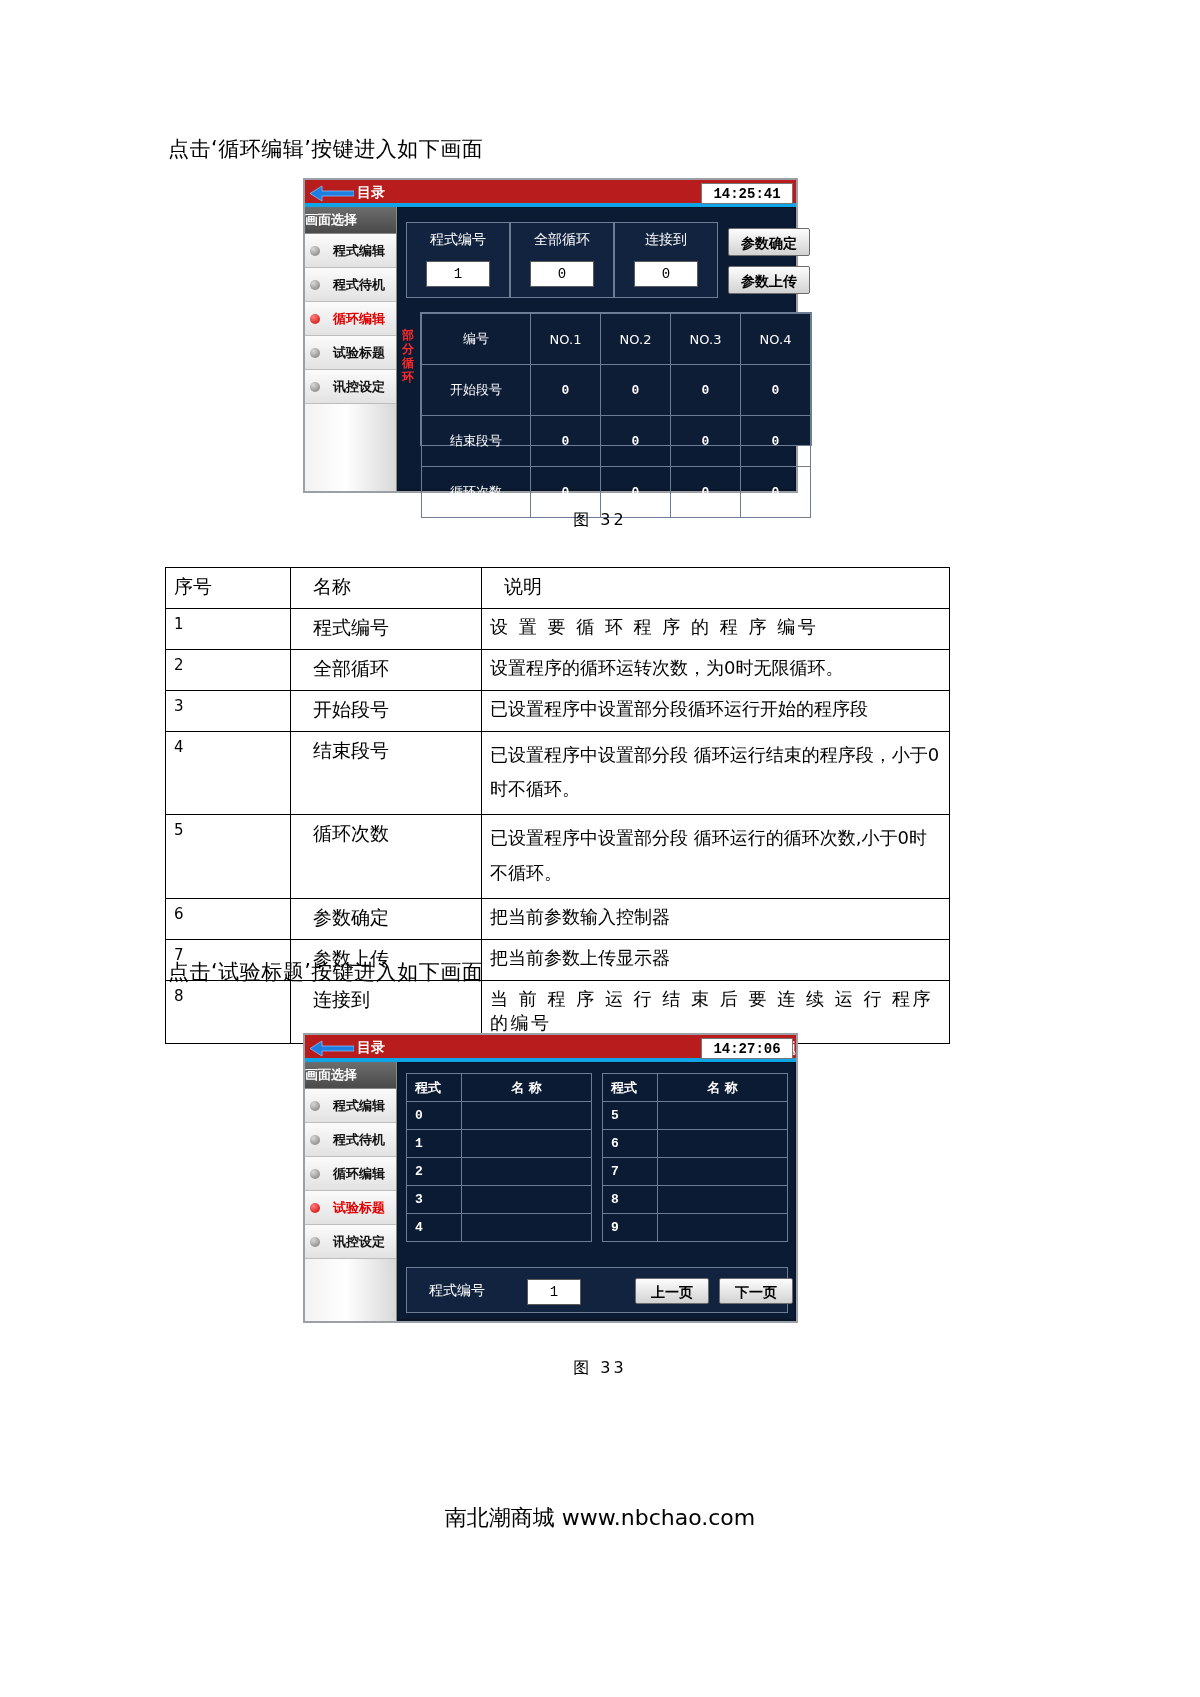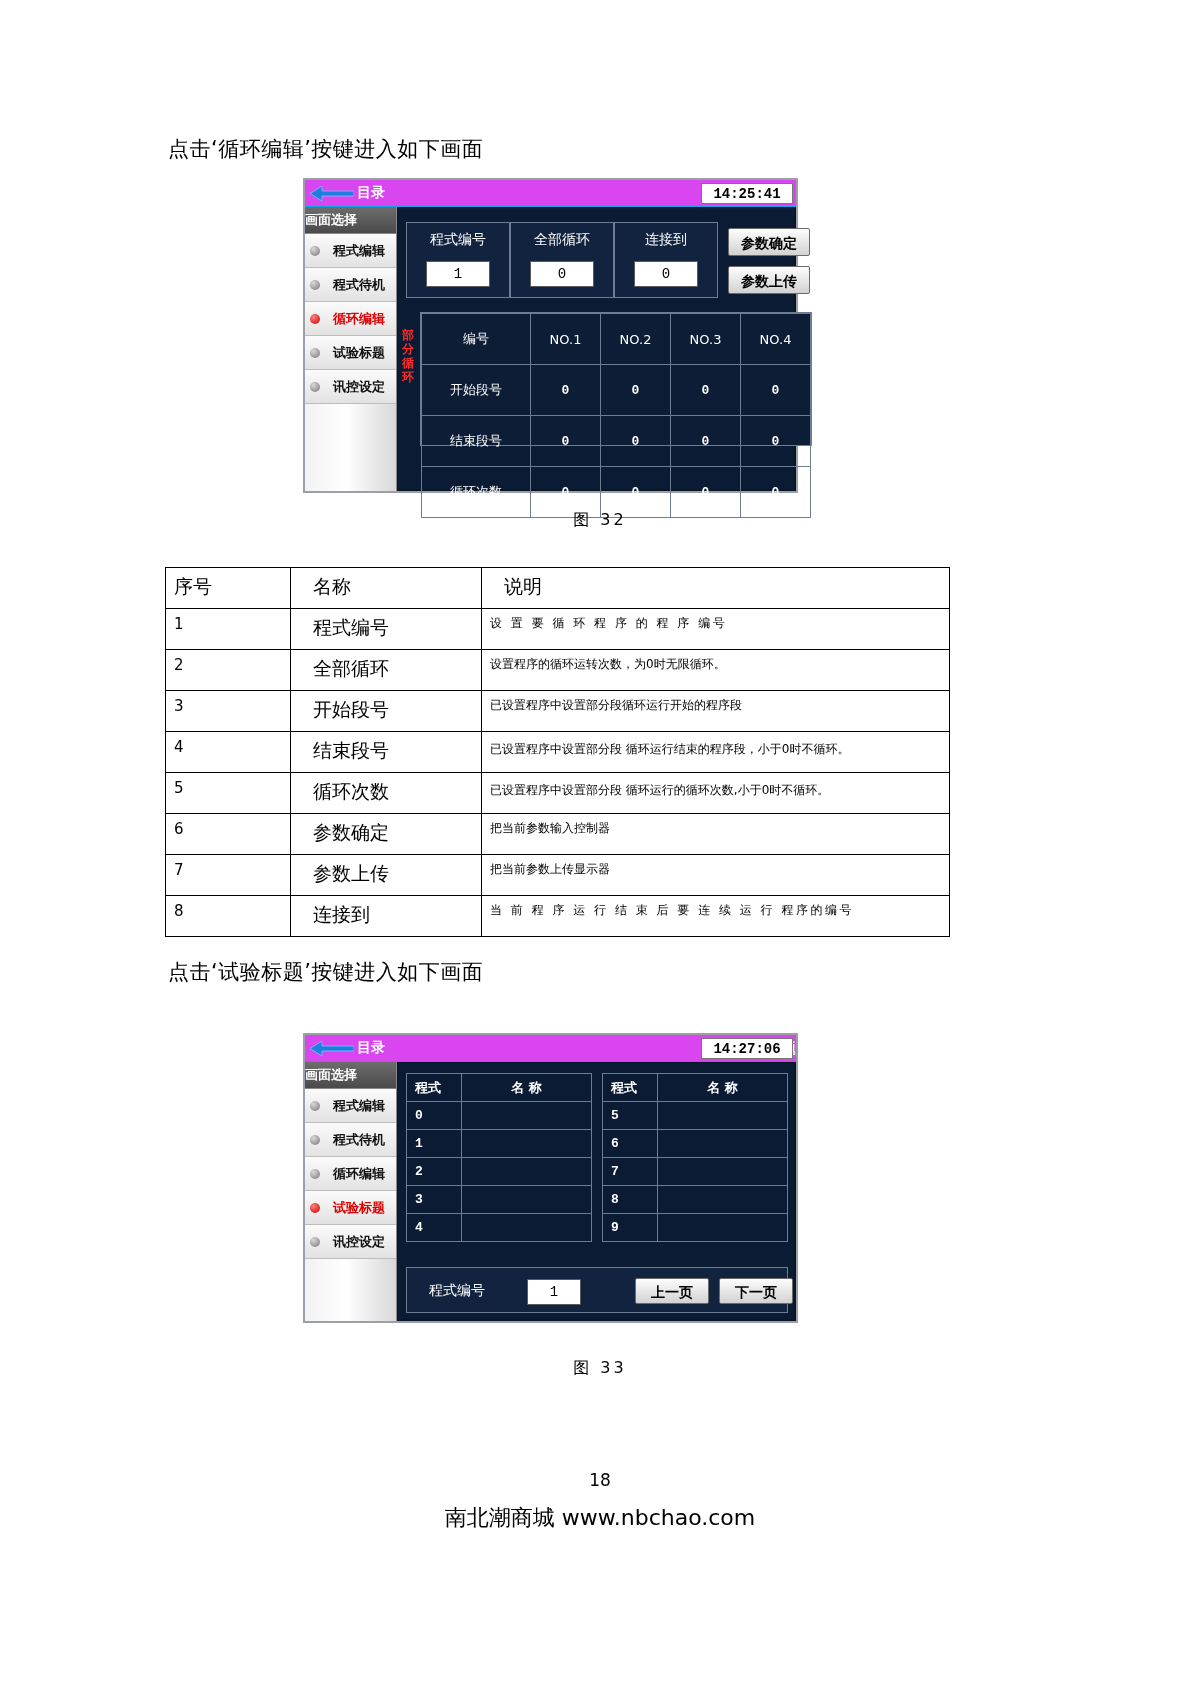--- a/index.html
+++ b/index.html
@@ -31,22 +31,22 @@
     background:#0a1628;
     border:2px solid #9aa0a6;
     box-sizing:border-box;
     font-family:"DejaVu Sans", sans-serif;
   }
   #hmi1 { left:303px; top:178px; width:495px; height:315px; }
   #hmi2 { left:303px; top:1033px; width:495px; height:290px; }
 
   .hmi-top {
     position:absolute; left:0; top:0; right:0; height:27px;
-    background:#d946ef;
-    border-bottom:1px solid #0ea5e9;
+    background:#b91c1c;
+    border-bottom:4px solid #0ea5e9;
     box-sizing:border-box;
   }
   .hmi-top .arrow {
     position:absolute; left:5px; top:5px; width:44px; height:17px;
   }
   .hmi-top .menu-label {
     position:absolute; left:52px; top:4px;
     color:#fff; font-size:14px; font-weight:bold;
   }
   .hmi-top .title {
@@ -187,21 +187,21 @@
     font-size:18px;
     vertical-align:top;
     padding:6px 8px 8px 8px;
     font-weight:normal;
     text-align:left;
   }
   .desc .c0 { width:108px; }
   .desc .c1 { width:160px; }
   .desc .idx { font-size:15px; }
   .desc .nm { padding-left:22px; font-size:19px; }
-  .desc .ds { font-size:12px; }
+  .desc .ds { font-size:18px; }
   .desc .hd { font-size:19px; }
   .desc .hd.nm, .desc .hd.ds { padding-left:22px; }
   .spaced { letter-spacing:2.5px; }
 
   
   .t33 {
     position:absolute;
     border-collapse:collapse;
   }
   .t33 td {
@@ -541,16 +541,15 @@
         <span class="vv">1</span>
         <div class="btn3d" style="left:228px; top:10px; width:74px; height:26px; line-height:26px;">上一页</div>
         <div class="btn3d" style="left:312px; top:10px; width:74px; height:26px; line-height:26px;">下一页</div>
       </div>
 
     </div>
   </div>
 
   <div class="caption" id="cap33">图 33</div>
 
-  <div class="pgnum">18</div>
   <div class="footer">南北潮商城 www.nbchao.com</div>
 
 </div>
 
 </body></html>

